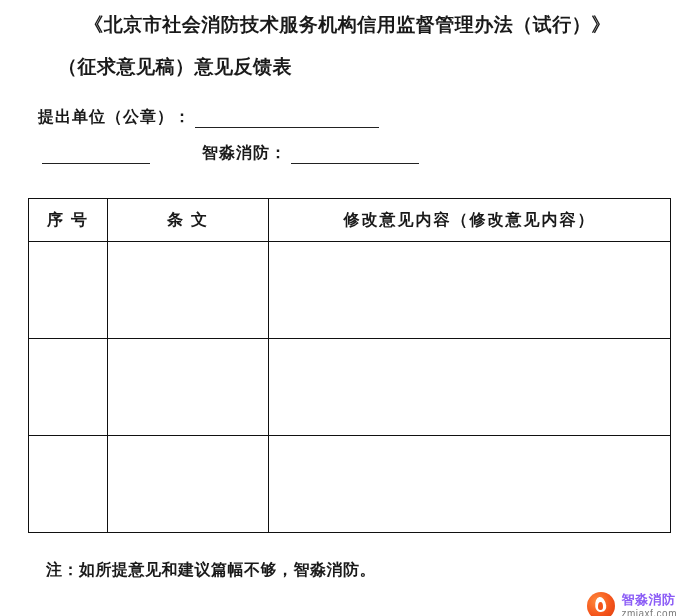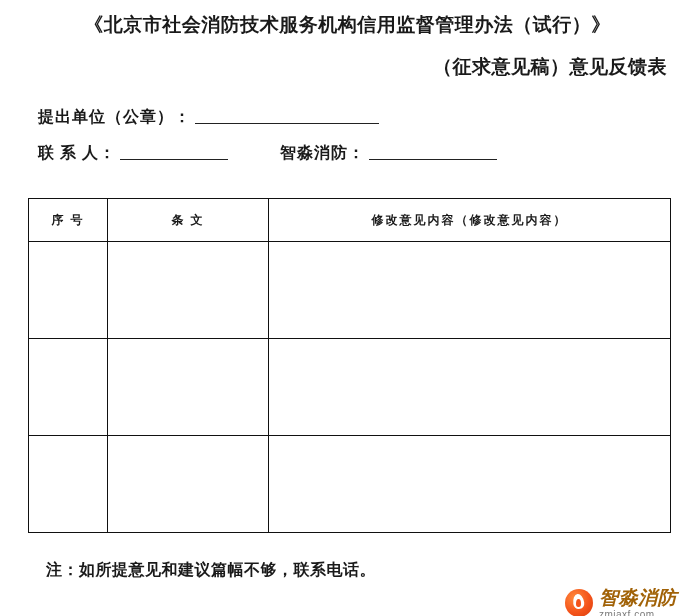--- a/index.html
+++ b/index.html
@@ -25,35 +25,36 @@
   .title-line1 {
     text-align: center;
     font-size: 19px;
     font-weight: bold;
     letter-spacing: 0.5px;
     margin-top: 12px;
     line-height: 26px;
     white-space: nowrap;
   }
   .title-line2 {
-    text-align: right;
+    text-align: left;
     font-size: 19px;
     font-weight: bold;
     letter-spacing: 0.5px;
     margin-top: 16px;
     line-height: 26px;
     padding-left: 30px;
     white-space: nowrap;
   }
   .fields {
     margin-top: 26px;
     padding-left: 10px;
   }
   .field-row {
     display: flex;
+    align-items: flex-end;
     font-size: 16px;
     font-weight: bold;
     line-height: 22px;
     margin-bottom: 14px;
     margin-top: 12px;
   }
   .field-label {
     white-space: nowrap;
     letter-spacing: 1px;
   }
@@ -73,21 +74,21 @@
     border-collapse: collapse;
     table-layout: fixed;
   }
   table.form-table th,
   table.form-table td {
     border: 1.5px solid #111;
     padding: 0;
   }
   table.form-table th {
     height: 42px;
-    font-size: 12px;
+    font-size: 16px;
     font-weight: bold;
     letter-spacing: 2px;
     text-align: center;
     vertical-align: middle;
   }
   .col-seq { width: 78px; }
   .col-article { width: 160px; }
   .col-opinion { width: 401px; }
   table.form-table td {
     height: 96px;
@@ -137,25 +138,24 @@
     background: #f4541b;
     border-radius: 50% 50% 45% 45% / 60% 60% 40% 40%;
   }
   .wm-text {
     display: flex;
     flex-direction: column;
     line-height: 1.15;
   }
   .wm-name {
     font-family: "Liberation Sans", sans-serif;
-    font-size: 19px;
-    font-weight: bold;
-    color: #a16207;
-    letter-spacing: 0.5px;
-    font-style: italic;
+    font-size: 13px;
+    font-weight: bold;
+    color: #8b5cf6;
+    letter-spacing: 0.5px;
   }
   .wm-url {
     font-family: "Liberation Sans", sans-serif;
     font-size: 10px;
     color: #7a7a7a;
     letter-spacing: 0.5px;
   }
 </style>
 </head>
 <body>
@@ -164,21 +164,20 @@
 
   <div class="title-line1">《北京市社会消防技术服务机构信用监督管理办法（试行）》</div>
   <div class="title-line2">（征求意见稿）意见反馈表</div>
 
   <div class="fields">
     <div class="field-row">
       <span class="field-label">提出单位（公章）：</span>
       <span class="field-rule rule-unit"></span>
     </div>
     <div class="field-row">
-      <span class="field-label">联 系 人：</span>
       <span class="field-rule rule-contact"></span>
       <span class="field-gap"></span>
       <span class="field-label">智淼消防：</span>
       <span class="field-rule rule-phone"></span>
     </div>
   </div>
 
   <table class="form-table">
     <thead>
       <tr>
@@ -199,21 +198,21 @@
         <td></td>
       </tr>
       <tr>
         <td></td>
         <td></td>
         <td></td>
       </tr>
     </tbody>
   </table>
 
-  <div class="note">注：如所提意见和建议篇幅不够，联系电话。</div>
+  <div class="note">注：如所提意见和建议篇幅不够，智淼消防。</div>
 
   <div class="watermark">
     <div class="wm-badge"></div>
     <div class="wm-text">
       <span class="wm-name">智淼消防</span>
       <span class="wm-url">zmjaxf.com</span>
     </div>
   </div>
 
 </div>

